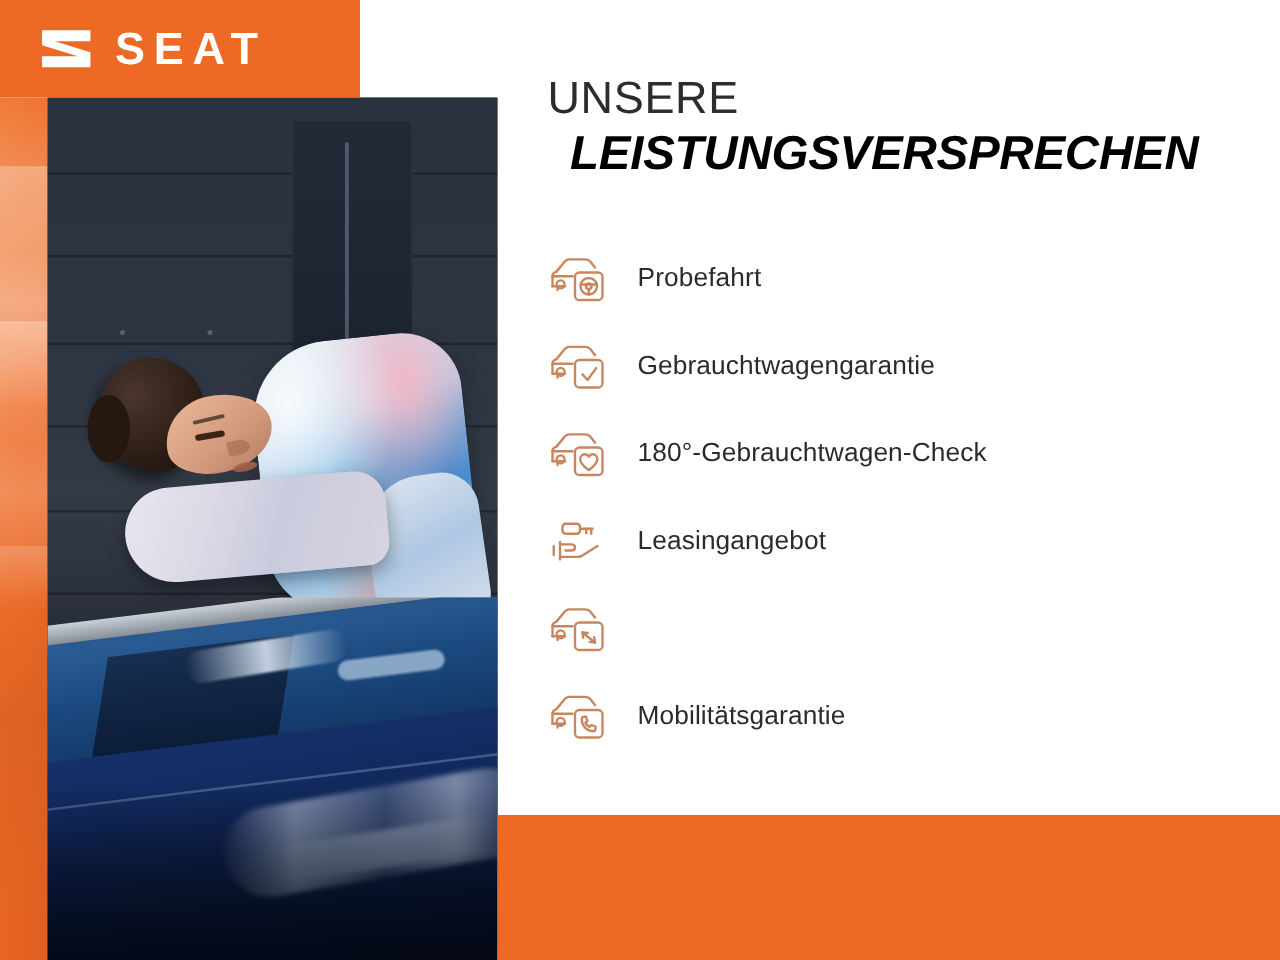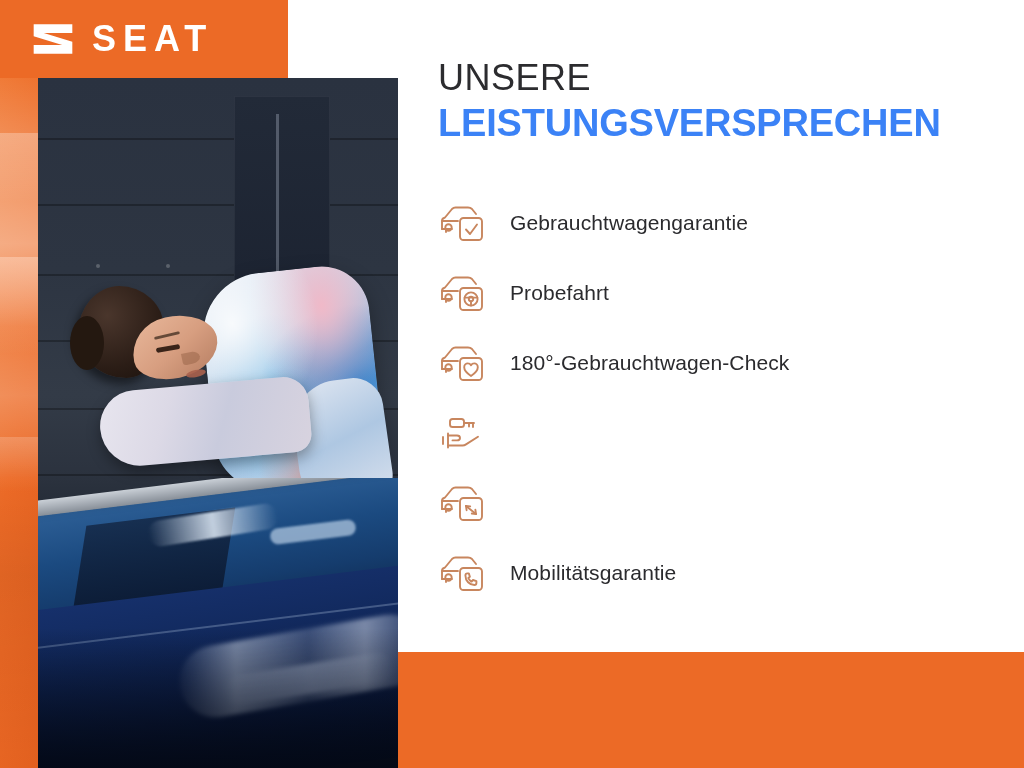--- a/index.html
+++ b/index.html
@@ -200,22 +200,22 @@
     color:#ffffff;font-size:36px;font-weight:700;letter-spacing:7px;line-height:1;
   }
 
   
   .content{position:absolute;left:430px;top:0;width:594px;height:512px;}
   .kicker{
     position:absolute;left:8px;top:60px;
     font-size:36px;font-weight:300;letter-spacing:.5px;color:#2c2c2f;line-height:1;
   }
   .headline{
-    position:absolute;left:8px;top:104px;
-    font-size:38px;font-weight:700;letter-spacing:-.2px;color:#3b82f6;line-height:1;
+    position:absolute;left:26px;top:104px;
+    font-size:38px;font-weight:700;letter-spacing:-.2px;color:#000000;line-height:1;font-style:italic;
   }
   .list{position:absolute;left:8px;top:188px;width:580px;}
   .row{display:flex;align-items:center;height:70px;}
   .ico{width:52px;height:44px;flex:0 0 52px;margin-right:20px;}
   .rowlabel{font-size:21px;color:#2b2b2e;font-weight:400;letter-spacing:.1px;}
 
   
   .band{position:absolute;left:398px;top:652px;width:626px;height:116px;background:#ec6a26;}
 </style>
 </head>
@@ -286,39 +286,39 @@
     <div class="list">
 
       <div class="row">
         <svg class="ico" viewBox="0 0 52 44" fill="none" stroke="#C8865E" stroke-width="1.9" stroke-linecap="round" stroke-linejoin="round">
           <path d="M4 28 L4 20 C4 18 5 17 7 16.5 L14 8 C15 7 16 6.5 17.5 6.5 L30 6.5 C32 6.5 33 7 34 8 L38 13"></path>
           <path d="M4 28 L14 28"></path>
             <path d="M4 20 L20 20"></path>
           <path d="M8 28 L8 31"></path>
             <circle cx="10.5" cy="26.5" r="3.2"></circle>
           <rect x="22" y="17" width="22" height="22" rx="3.5"></rect>
-          <path d="M28 28.5 L32 33 L39 23.5"></path>
-        </svg>
-        <span class="rowlabel">Gebrauchtwagengarantie</span>
-      </div>
-
-      <div class="row">
-        <svg class="ico" viewBox="0 0 52 44" fill="none" stroke="#C8865E" stroke-width="1.9" stroke-linecap="round" stroke-linejoin="round">
-          <path d="M4 28 L4 20 C4 18 5 17 7 16.5 L14 8 C15 7 16 6.5 17.5 6.5 L30 6.5 C32 6.5 33 7 34 8 L38 13"></path>
-          <path d="M4 28 L14 28"></path>
-            <path d="M4 20 L20 20"></path>
-          <path d="M8 28 L8 31"></path>
-            <circle cx="10.5" cy="26.5" r="3.2"></circle>
-          <rect x="22" y="17" width="22" height="22" rx="3.5"></rect>
           <circle cx="33" cy="28" r="6.6"></circle>
             <circle cx="33" cy="28" r="2.2"></circle>
           <path d="M26.6 26.6 L39.4 26.6"></path>
             <path d="M33 30.2 L33 34.6"></path>
         </svg>
         <span class="rowlabel">Probefahrt</span>
+      </div>
+
+      <div class="row">
+        <svg class="ico" viewBox="0 0 52 44" fill="none" stroke="#C8865E" stroke-width="1.9" stroke-linecap="round" stroke-linejoin="round">
+          <path d="M4 28 L4 20 C4 18 5 17 7 16.5 L14 8 C15 7 16 6.5 17.5 6.5 L30 6.5 C32 6.5 33 7 34 8 L38 13"></path>
+          <path d="M4 28 L14 28"></path>
+            <path d="M4 20 L20 20"></path>
+          <path d="M8 28 L8 31"></path>
+            <circle cx="10.5" cy="26.5" r="3.2"></circle>
+          <rect x="22" y="17" width="22" height="22" rx="3.5"></rect>
+          <path d="M28 28.5 L32 33 L39 23.5"></path>
+        </svg>
+        <span class="rowlabel">Gebrauchtwagengarantie</span>
       </div>
 
       <div class="row">
         <svg class="ico" viewBox="0 0 52 44" fill="none" stroke="#C8865E" stroke-width="1.9" stroke-linecap="round" stroke-linejoin="round">
           <path d="M4 28 L4 20 C4 18 5 17 7 16.5 L14 8 C15 7 16 6.5 17.5 6.5 L30 6.5 C32 6.5 33 7 34 8 L38 13"></path>
           <path d="M4 28 L14 28"></path>
             <path d="M4 20 L20 20"></path>
           <path d="M8 28 L8 31"></path>
             <circle cx="10.5" cy="26.5" r="3.2"></circle>
           <rect x="22" y="17" width="22" height="22" rx="3.5"></rect>
@@ -331,20 +331,21 @@
         <svg class="ico" viewBox="0 0 52 44" fill="none" stroke="#C8865E" stroke-width="1.9" stroke-linecap="round" stroke-linejoin="round">
           <rect x="12" y="8" width="14" height="8" rx="2.6"></rect>
           <path d="M26 12 L36 12"></path>
             <path d="M31 12 L31 15.5"></path>
             <path d="M35 12 L35 16"></path>
           <path d="M5 26 L5 33"></path>
           <path d="M10 24.5 L19 24.5 C21 24.5 22 25.6 22 27 C22 28.4 21 29.4 19 29.4 L14.5 29.4"></path>
           <path d="M10 34.5 L24.5 34.5 C26 34.5 27 34.1 28 33.4 L40 25.8"></path>
           <path d="M10 22.5 L10 36.5"></path>
         </svg>
+        <span class="rowlabel">Leasingangebot</span>
       </div>
 
       <div class="row">
         <svg class="ico" viewBox="0 0 52 44" fill="none" stroke="#C8865E" stroke-width="1.9" stroke-linecap="round" stroke-linejoin="round">
           <path d="M4 28 L4 20 C4 18 5 17 7 16.5 L14 8 C15 7 16 6.5 17.5 6.5 L30 6.5 C32 6.5 33 7 34 8 L38 13"></path>
           <path d="M4 28 L14 28"></path>
             <path d="M4 20 L20 20"></path>
           <path d="M8 28 L8 31"></path>
             <circle cx="10.5" cy="26.5" r="3.2"></circle>
           <rect x="22" y="17" width="22" height="22" rx="3.5"></rect>

